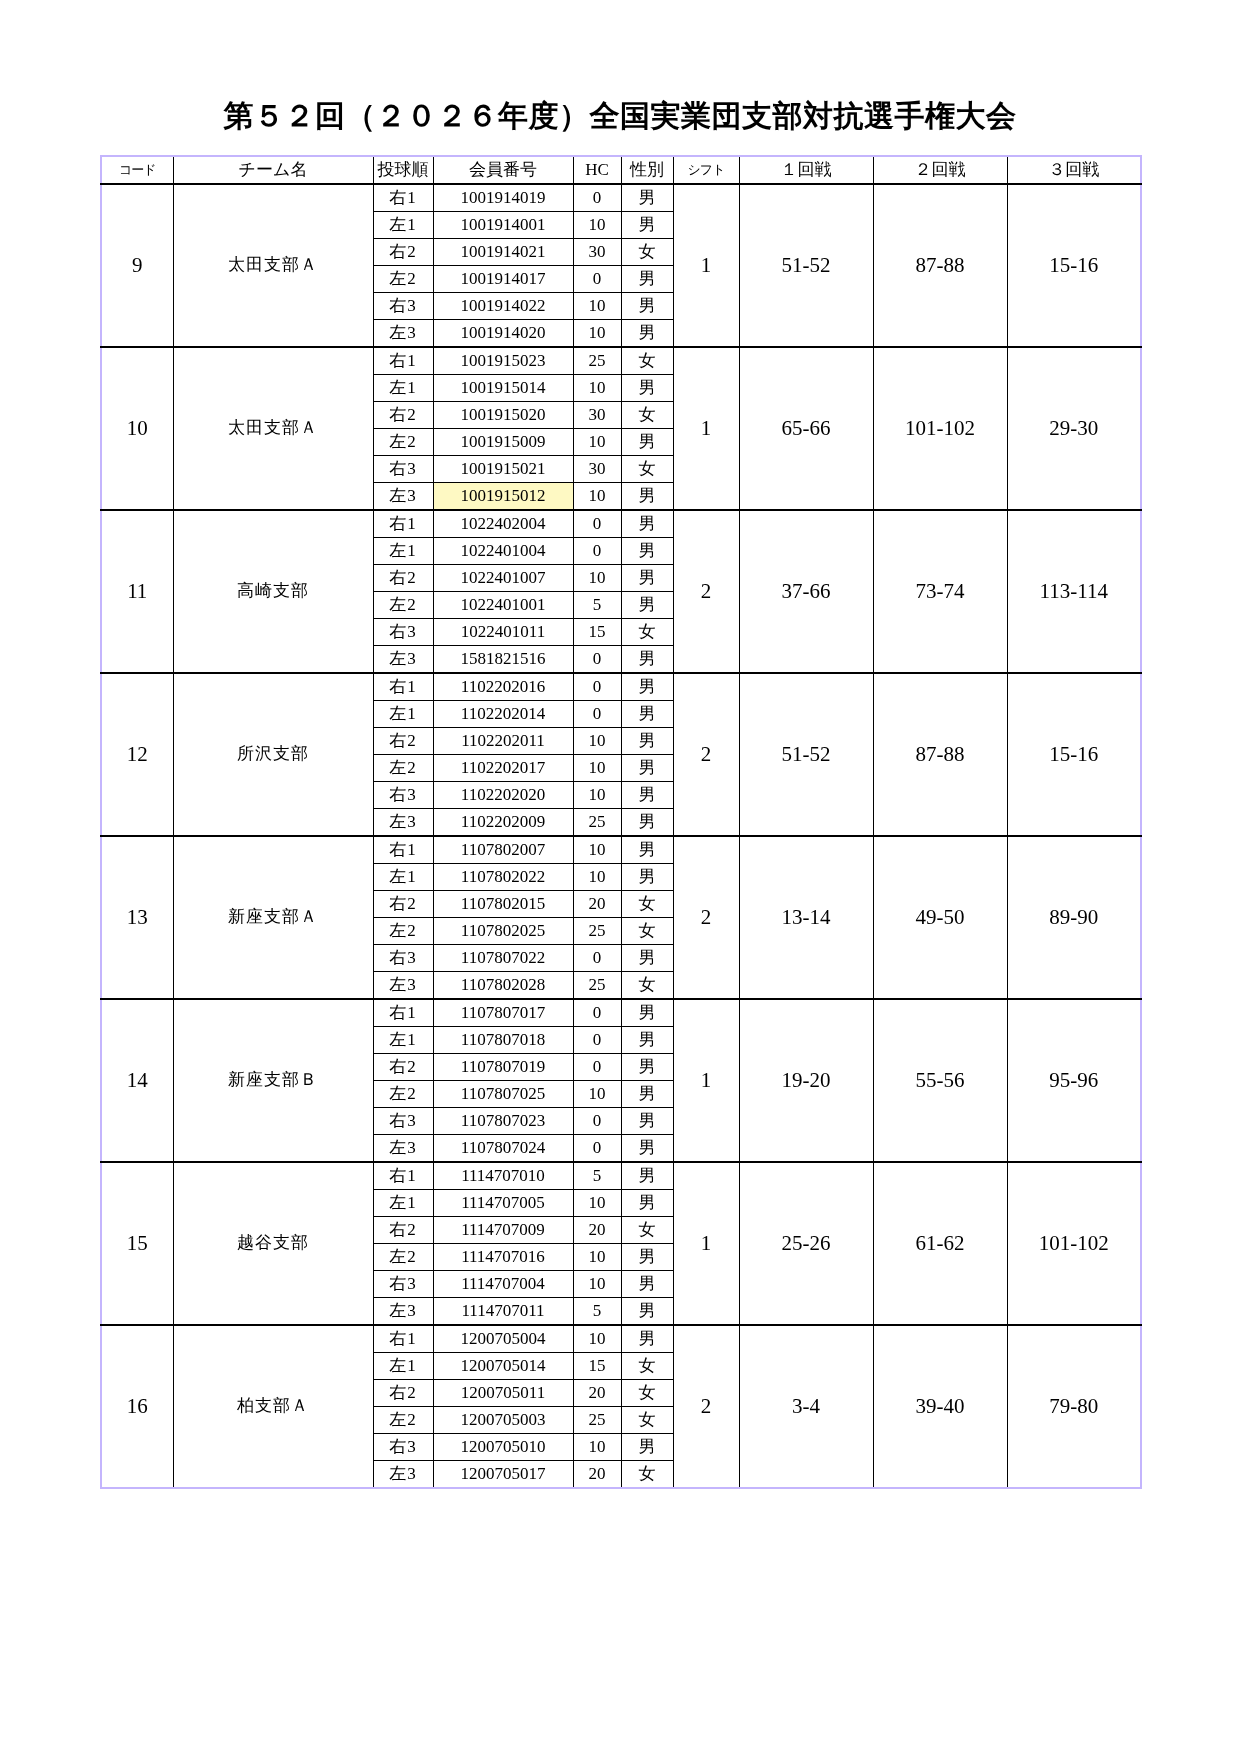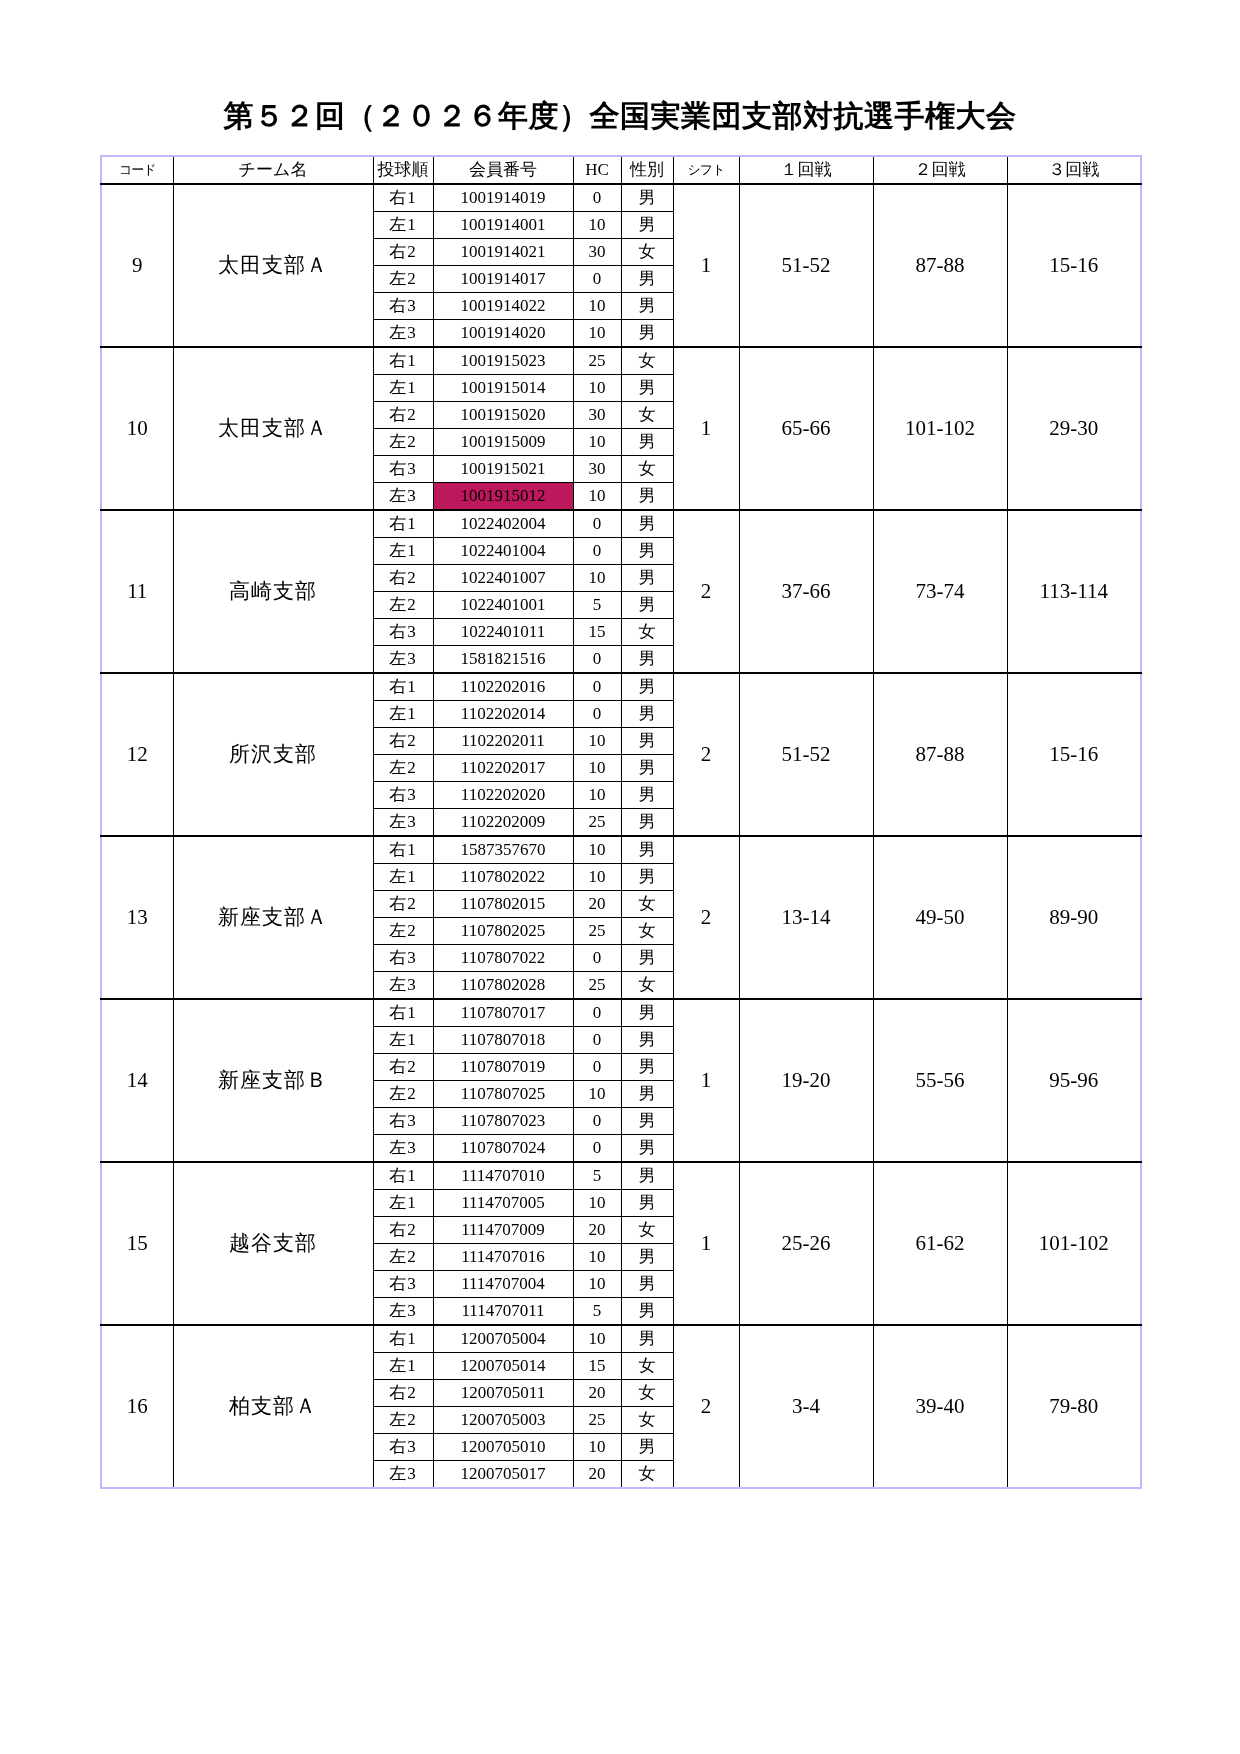--- a/index.html
+++ b/index.html
@@ -66,35 +66,35 @@
   col.c-sex    { width: 52px; }
   col.c-shift  { width: 66px; }
   col.c-r1     { width: 134px; }
   col.c-r2     { width: 134px; }
   col.c-r3     { width: 134px; }
 
   .cell-code, .cell-team, .cell-shift, .cell-round {
     font-size: 21px;
   }
   .cell-team {
-    font-size: 21px;
+    font-size: 17px;
     letter-spacing: 1px;
   }
   .cell-order {
     font-size: 17px;
     letter-spacing: 1px;
   }
   .cell-member {
     font-size: 17px;
     font-family: "Liberation Serif", "DejaVu Serif", serif;
   }
   .cell-hc { font-size: 17px; }
   .cell-sex { font-size: 17px; }
   .hl {
-    background: #be185d;
+    background: #fef9c3;
     margin-left: 41px;
   }
   
   tr.group-start td {
     border-top: 2px solid #000;
   }
   .hdr td {
     border-bottom: 2px solid #000;
   }
   .teamcell, .codecell, .shiftcell, .roundcell {
@@ -299,21 +299,21 @@
         <tr>
           <td class="cell-order">左3</td>
           <td class="cell-member">1102202009</td>
           <td class="cell-hc">25</td>
           <td class="cell-sex">男</td>
         </tr>
         <tr class="group-start">
           <td rowspan="6" class="cell-code codecell">13</td>
           <td rowspan="6" class="cell-team teamcell">新座支部Ａ</td>
           <td class="cell-order">右1</td>
-          <td class="cell-member">1587357670</td>
+          <td class="cell-member">1107802007</td>
           <td class="cell-hc">10</td>
           <td class="cell-sex">男</td>
           <td rowspan="6" class="cell-shift shiftcell">2</td>
           <td rowspan="6" class="cell-round roundcell">13-14</td>
           <td rowspan="6" class="cell-round roundcell">49-50</td>
           <td rowspan="6" class="cell-round roundcell">89-90</td>
         </tr>
         <tr>
           <td class="cell-order">左1</td>
           <td class="cell-member">1107802022</td>

